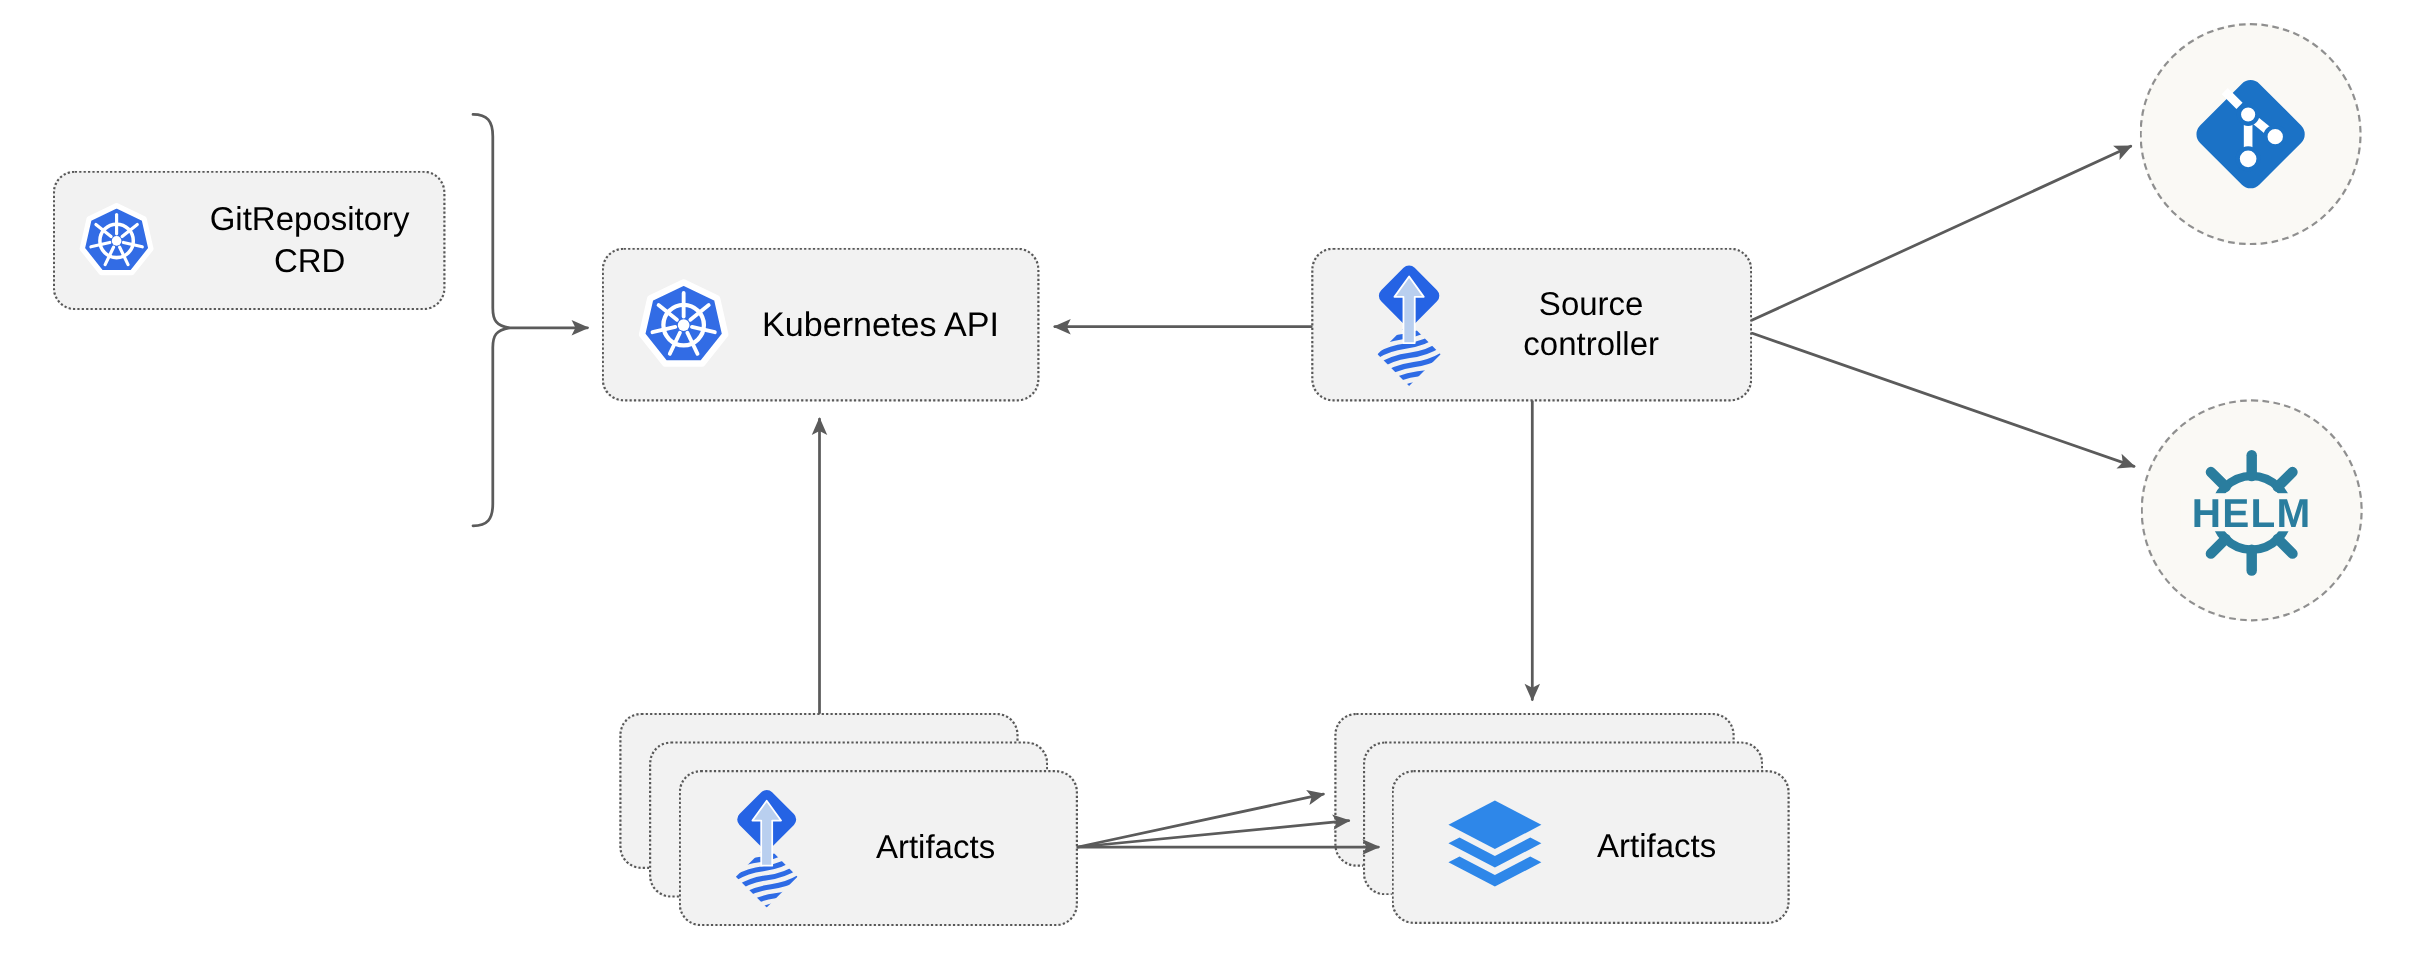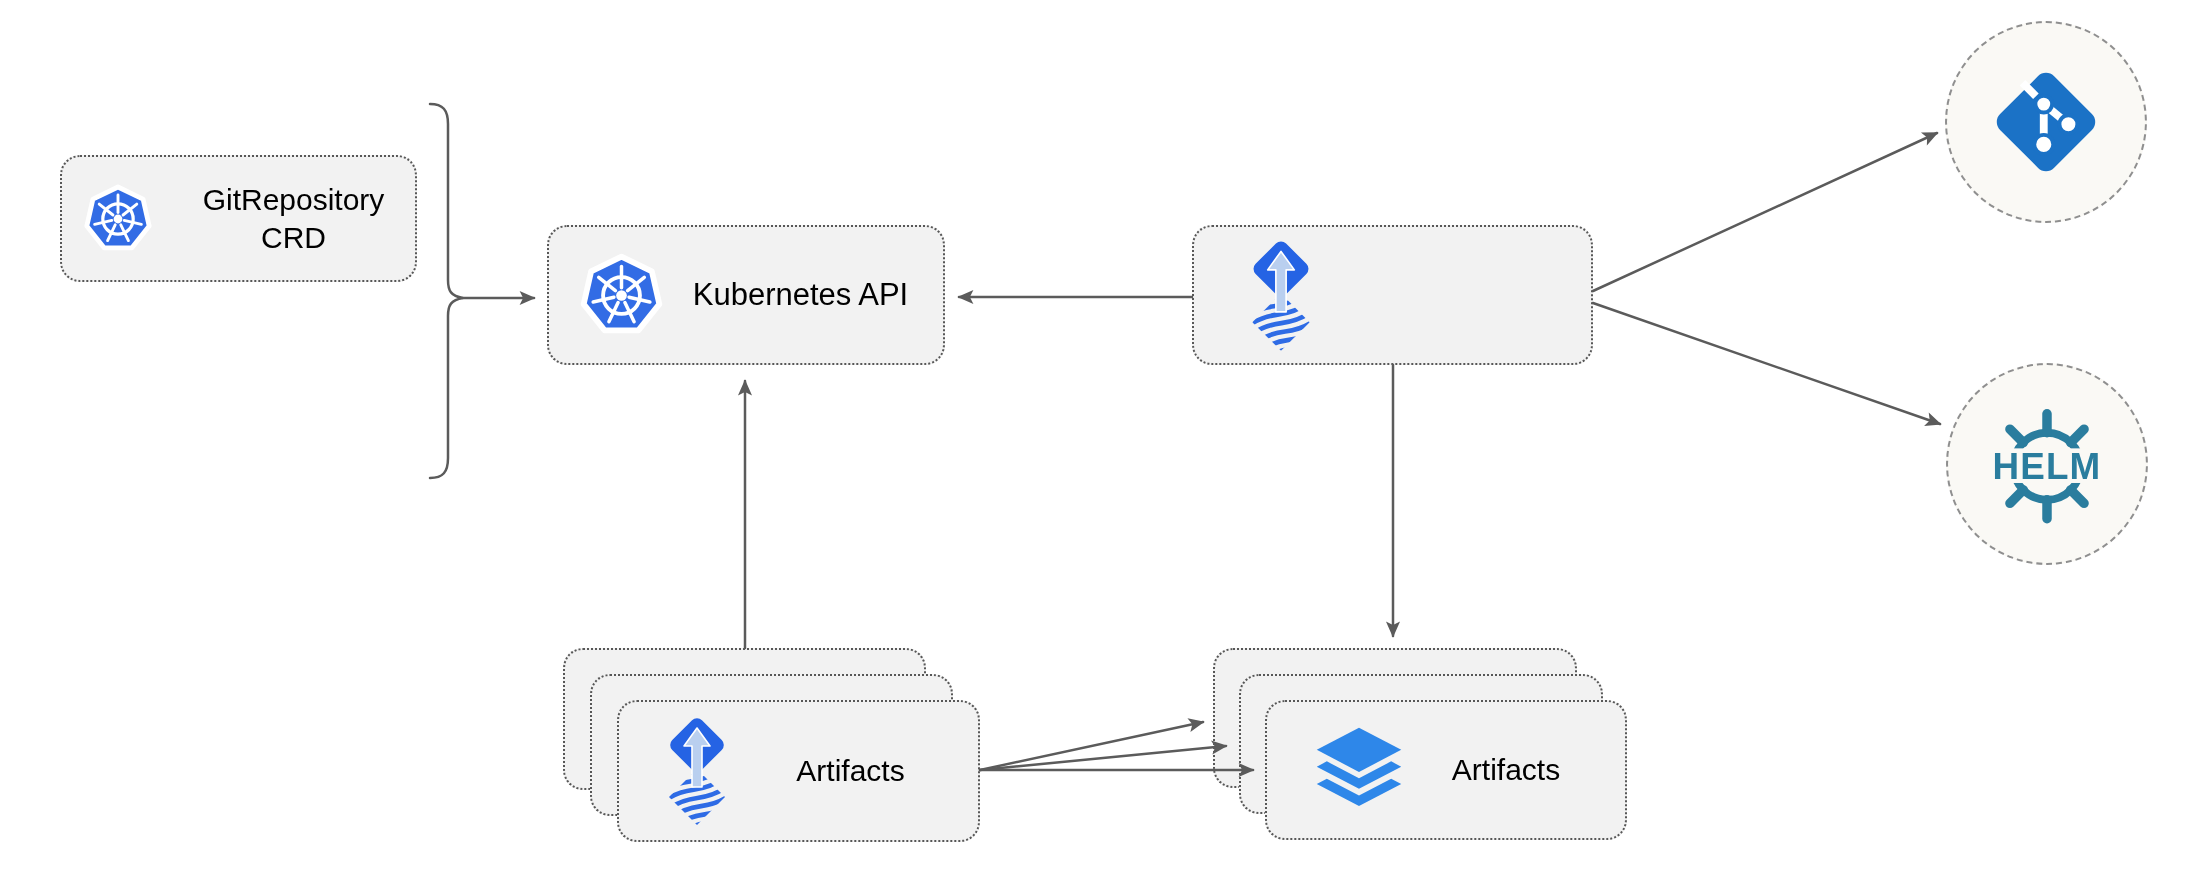--- a/index.html
+++ b/index.html
@@ -70,21 +70,21 @@
           <line x1="48" y1="34" x2="70" y2="52"></line>
           <line x1="48" y1="34" x2="48" y2="70"></line>
         </g>
         <circle cx="48" cy="34" r="7.5" fill="#ffffff" stroke="#1B72C6" stroke-width="3.5"></circle>
         <circle cx="70" cy="52" r="8" fill="#ffffff" stroke="#1B72C6" stroke-width="3.5"></circle>
         <circle cx="48" cy="70" r="8.5" fill="#ffffff" stroke="#1B72C6" stroke-width="3.5"></circle>
       </symbol>
     </defs>
   </svg>
 
-  <div class="box" style="left:60px;top:155px;width:357px;height:127px;gap:28px;">
+  <div class="box" style="left:48px;top:155px;width:357px;height:127px;gap:28px;">
     <svg class="icon" width="80" height="80" style="margin-left:16px;">
         <use href="#sym-k8s"></use>
       </svg>
     <div class="label" style="padding-right:14px;">
         <span class="inner">GitRepository CRD</span>
       </div>
   </div>
 
 
   <div class="box" style="left:547px;top:225px;width:398px;height:140px;">
@@ -93,20 +93,23 @@
       </svg>
     <div class="label" style="font-size:31px;padding-right:12px;">
         <span class="inner">Kubernetes API</span>
       </div>
   </div>
 
   <div class="box" style="left:1192px;top:225px;width:401px;height:140px;">
     <svg class="icon" width="82" height="115" style="margin-left:46px;">
         <use href="#sym-flux"></use>
       </svg>
+    <div class="label narrow" style="padding-right:20px;">
+        <span class="inner">Source controller</span>
+      </div>
   </div>
 
   <div class="box" style="left:563px;top:648px;width:363px;height:142px;"></div>
   <div class="box" style="left:590px;top:674px;width:363px;height:142px;"></div>
   <div class="box" style="left:617px;top:700px;width:363px;height:142px;">
     <svg class="icon" width="80" height="112" style="margin-left:38px;">
         <use href="#sym-flux"></use>
       </svg>
     <div class="label" style="padding-right:14px;">
         <span class="inner">Artifacts</span>

